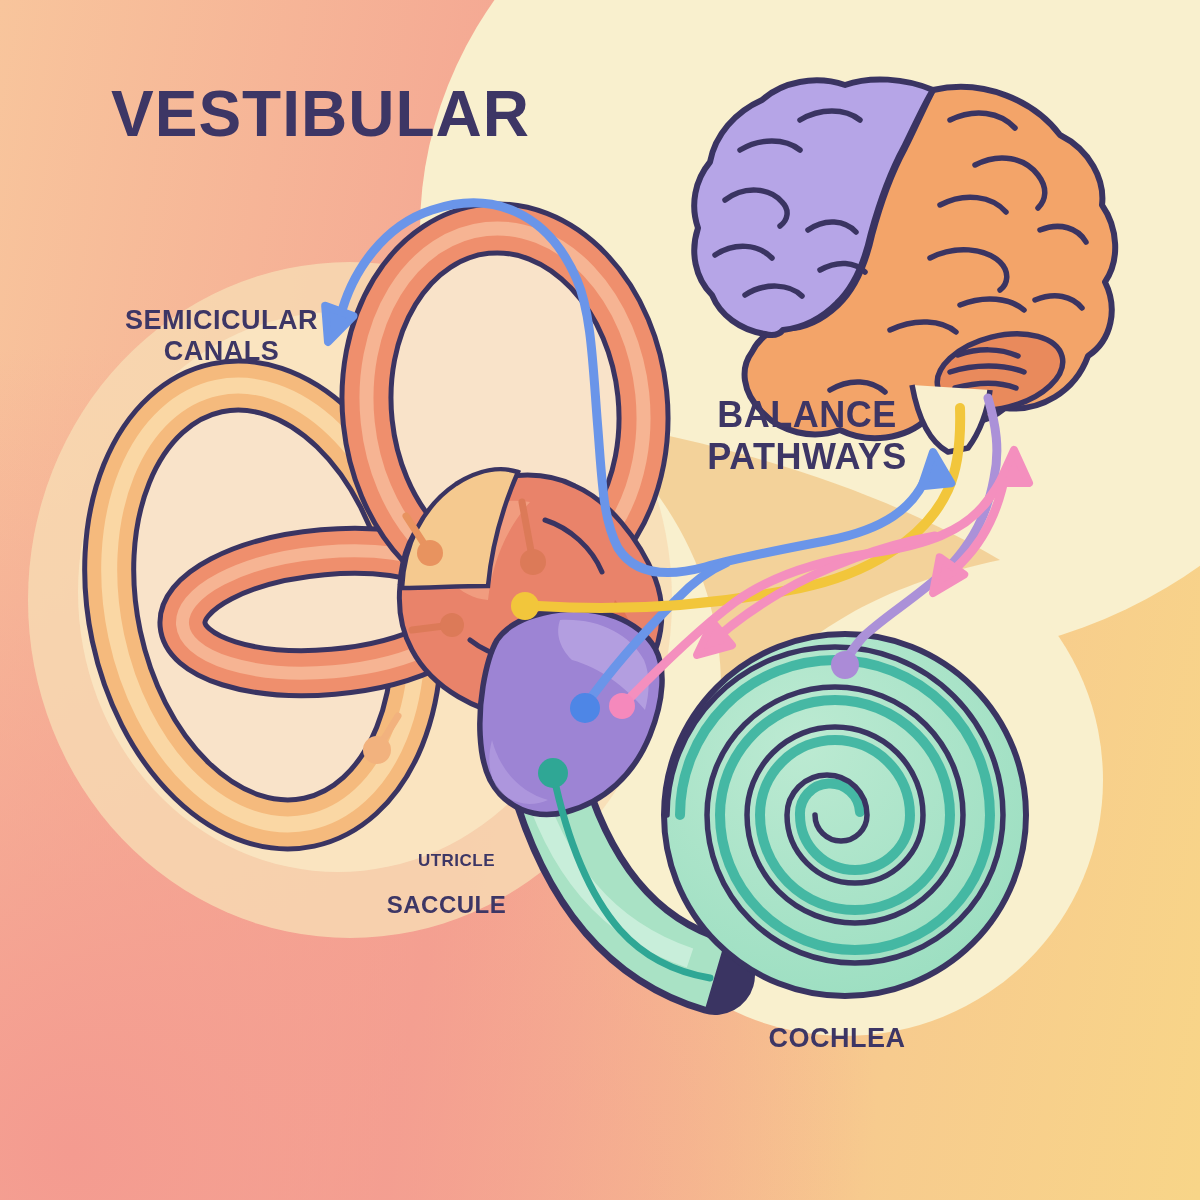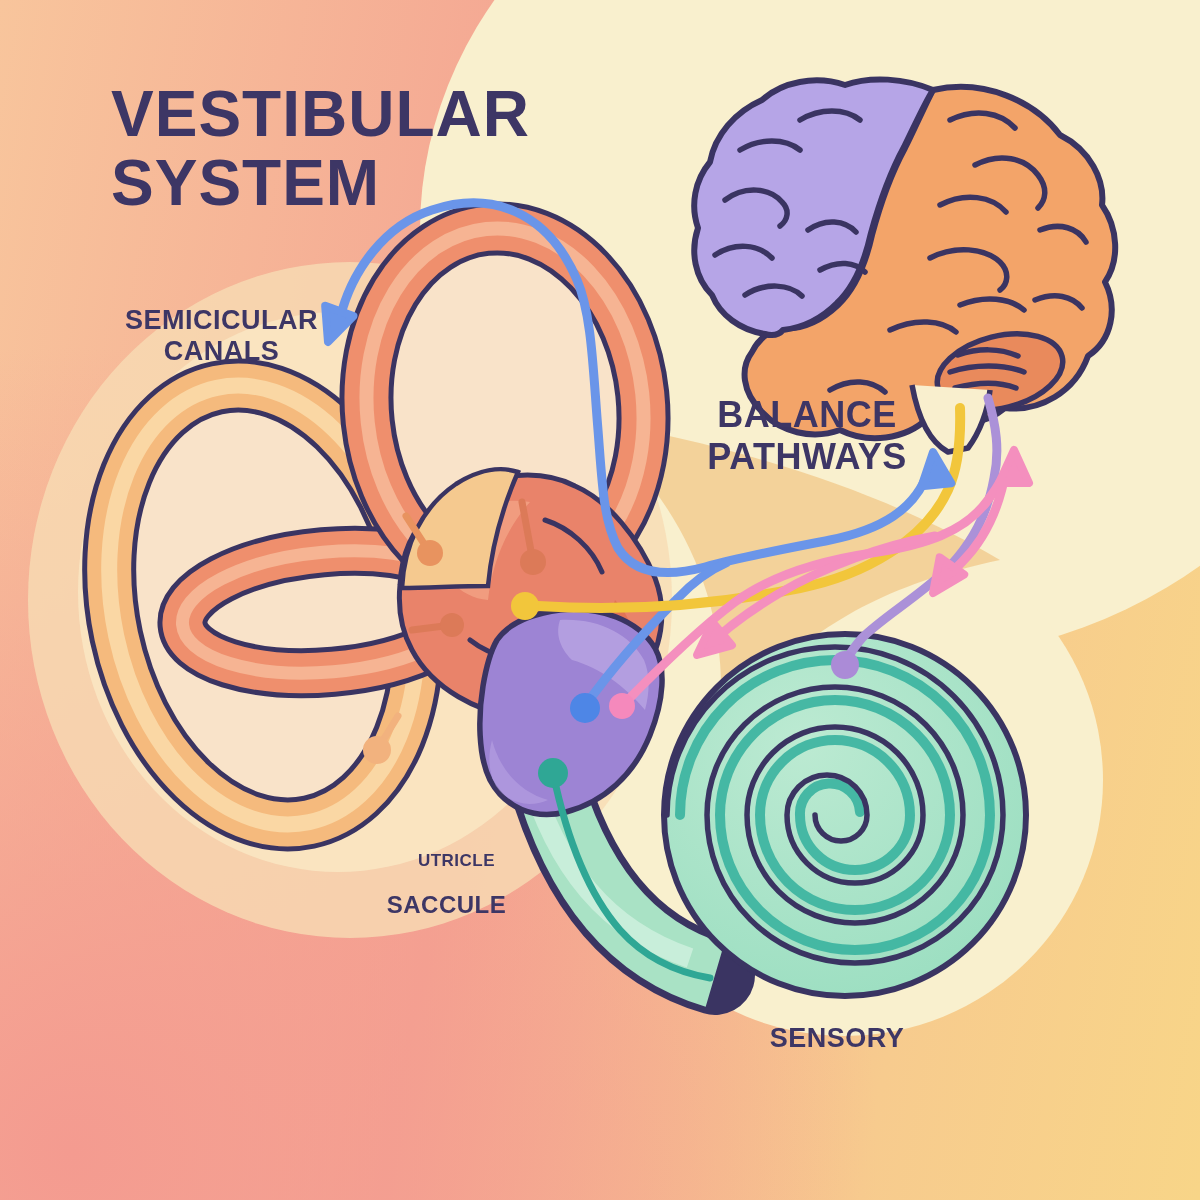--- a/index.html
+++ b/index.html
@@ -195,33 +195,32 @@
     <circle class="d-yellow" cx="525" cy="606" r="14"></circle>
     <circle class="d-blue" cx="585" cy="708" r="15"></circle>
     <circle class="d-pink" cx="622" cy="706" r="13"></circle>
     <circle class="d-teal" cx="553" cy="773" r="15"></circle>
     <circle class="d-purple" cx="845" cy="665" r="14"></circle>
   </g>
 </svg>
 
 <div class="label" style="left:92px;top:80px;font-size:64px;line-height:69px;letter-spacing:1px;">
   <span>VESTIBULAR</span><br>
-  <span>SYSTEM</span>
 </div>
 
 <div class="label center" style="left:663px;top:394px;width:250px;font-size:36px;line-height:42px;">
   <span>BALANCE</span><br>
   <span>PATHWAYS</span>
 </div>
 
 <div class="label center" style="left:85px;top:305px;width:235px;font-size:27px;line-height:31px;">
   <span>SEMICICULAR</span><br>
   <span>CANALS</span>
 </div>
 
 <div class="label center" style="left:350px;top:851px;width:175px;font-size:17px;"><span>UTRICLE</span></div>
 
 <div class="label center" style="left:340px;top:891px;width:175px;font-size:24px;"><span>SACCULE</span></div>
 
-<div class="label center" style="left:733px;top:1023px;width:170px;font-size:27px;"><span>SENSORY</span></div>
+<div class="label center" style="left:733px;top:1023px;width:170px;font-size:27px;"><span>COCHLEA</span></div>
 
 
 </div>
 
 </body></html>

